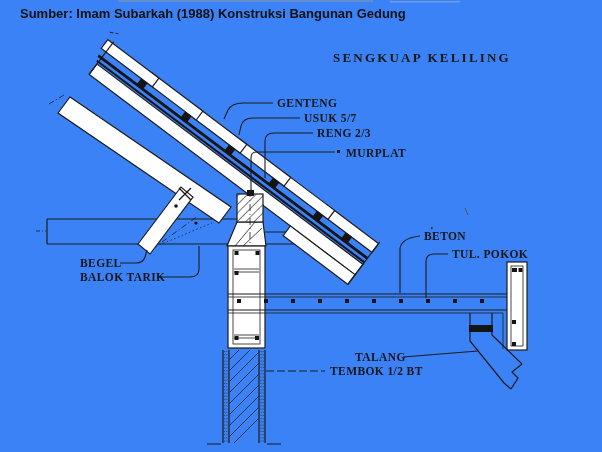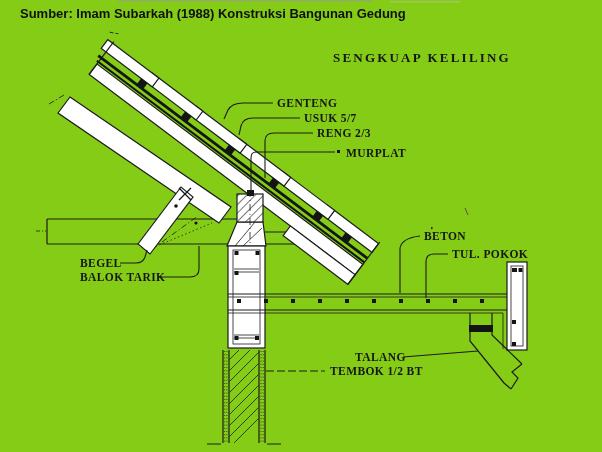--- a/index.html
+++ b/index.html
@@ -1,16 +1,16 @@
 <!DOCTYPE html>
 <html><head>
 <meta charset="utf-8">
 <style>
   html,body{margin:0;padding:0;background:#fff;}
-  .page{position:relative;width:602px;height:452px;background:#84cc16;overflow:hidden;
+  .page{position:relative;width:602px;height:452px;background:#3b82f6;overflow:hidden;
         font-family:"Liberation Serif", serif;}
   svg{display:block;}
   .lbl{font:bold 11.5px "Liberation Serif", serif;letter-spacing:.4px;fill:#161616;}
   .title-note{font:bold 13px "Liberation Sans", sans-serif;fill:#111;}
   .dia-title{font:600 13px "Liberation Serif", serif;letter-spacing:2.2px;fill:#161616;}
   .ink{stroke:#1c1c1c;fill:none;stroke-width:1.2;}
   .thin{stroke:#1c1c1c;fill:none;stroke-width:.8;}
   .wht{fill:#ffffff;stroke:#1c1c1c;stroke-width:1.2;}
   .blk{fill:#141414;stroke:none;}
   .leader{stroke:#1c1c1c;fill:none;stroke-width:1.1;}

